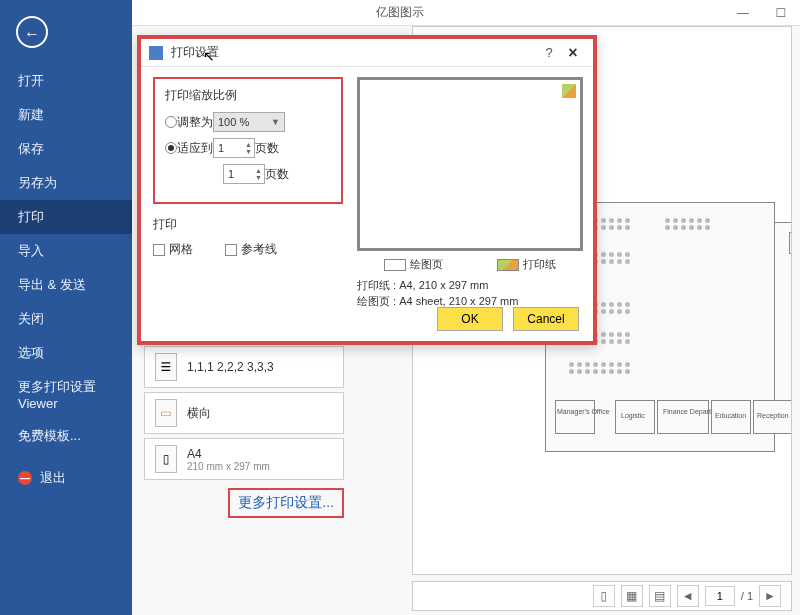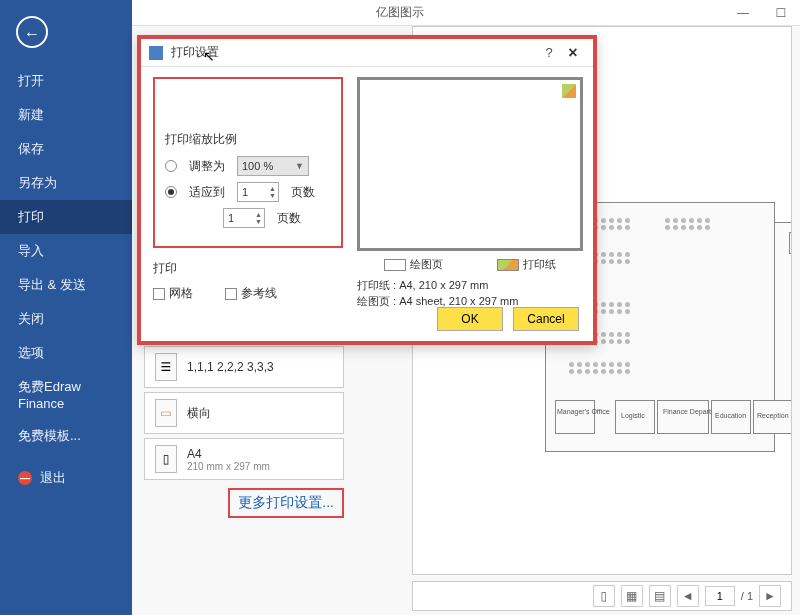--- a/index.html
+++ b/index.html
@@ -49,22 +49,22 @@
     
     .dialog { position: absolute; left: 137px; top: 35px; width: 460px; height: 310px; background: #fff; border: 4px solid #d94848; box-shadow: 0 4px 12px rgba(0,0,0,0.2); }
     .dlg-header { height: 28px; display: flex; align-items: center; padding: 0 8px; border-bottom: 1px solid #e0e0e0; }
     .dlg-logo { width: 14px; height: 14px; background: #4a7ec5; margin-right: 8px; }
     .dlg-title { flex: 1; font-size: 12px; color: #333; }
     .dlg-help { width: 24px; text-align: center; color: #555; cursor: pointer; font-size: 13px; }
     .dlg-close { width: 24px; text-align: center; color: #333; cursor: pointer; font-size: 16px; font-weight: bold; }
     .dlg-body { padding: 10px 12px; position: relative; height: calc(100% - 28px); }
     
     .scale-box { border: 2px solid #d94848; padding: 8px 10px 12px; width: 190px; }
-    .scale-title { font-size: 12px; color: #333; margin-bottom: 8px; margin-top: 44px; }
-    .radio-row { display: flex; align-items: center; gap: 12px; margin-bottom: 6px; font-size: 12px; color: #333; }
+    .scale-title { font-size: 12px; color: #333; margin-bottom: 8px; }
+    .radio-row { display: flex; align-items: center; gap: 0; margin-bottom: 6px; font-size: 12px; color: #333; }
     .radio { width: 12px; height: 12px; border: 1px solid #888; border-radius: 50%; display: inline-flex; align-items: center; justify-content: center; }
     .radio.checked::after { content: ""; width: 6px; height: 6px; background: #333; border-radius: 50%; }
     .combo { width: 72px; height: 20px; border: 1px solid #aaa; padding: 0 4px; font-size: 11px; background: #e5e5e5; display: flex; align-items: center; justify-content: space-between; }
     .combo .arrow { font-size: 9px; color: #666; }
     .spinner { width: 42px; height: 20px; border: 1px solid #aaa; font-size: 11px; display: flex; align-items: center; padding: 0 2px 0 4px; background: #fff; justify-content: space-between; }
     .spin-arrows { display: flex; flex-direction: column; line-height: 7px; font-size: 7px; color: #666; }
     .pages-label { font-size: 12px; color: #333; }
     
     .print-opts { margin-top: 12px; width: 190px; }
     .print-opts-title { font-size: 12px; color: #333; margin-bottom: 8px; }
@@ -105,21 +105,21 @@
   </div>
   <div class="menu-item">打开</div>
   <div class="menu-item">新建</div>
   <div class="menu-item">保存</div>
   <div class="menu-item">另存为</div>
   <div class="menu-item active">打印</div>
   <div class="menu-item">导入</div>
   <div class="menu-item">导出 &amp; 发送</div>
   <div class="menu-item">关闭</div>
   <div class="menu-item">选项</div>
-  <div class="menu-item">免费Edraw Finance</div>
+  <div class="menu-item">更多打印设置 Viewer</div>
   <div class="menu-item">免费模板...</div>
   <div class="menu-item exit">
     <span class="exit-icon">—</span>
     <span>退出</span>
   </div>
 </div>
 
 <div class="main">
 
   <div class="panel-list">

